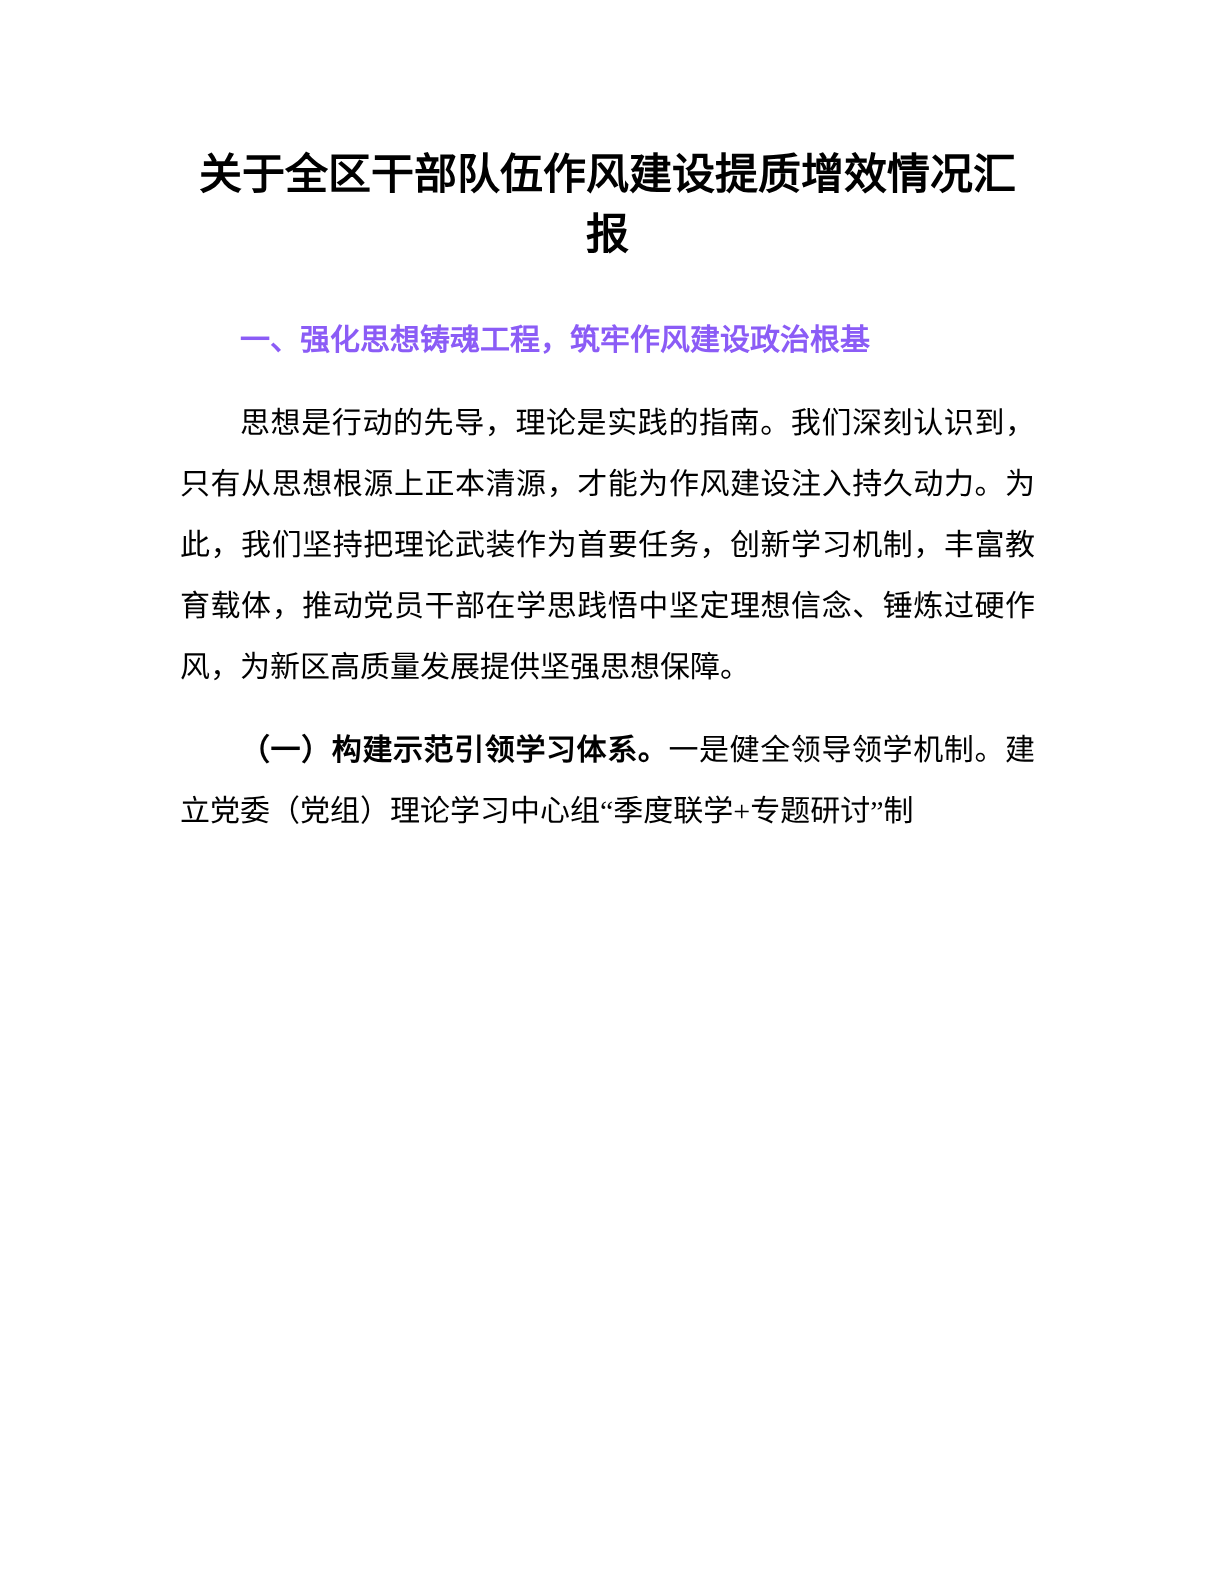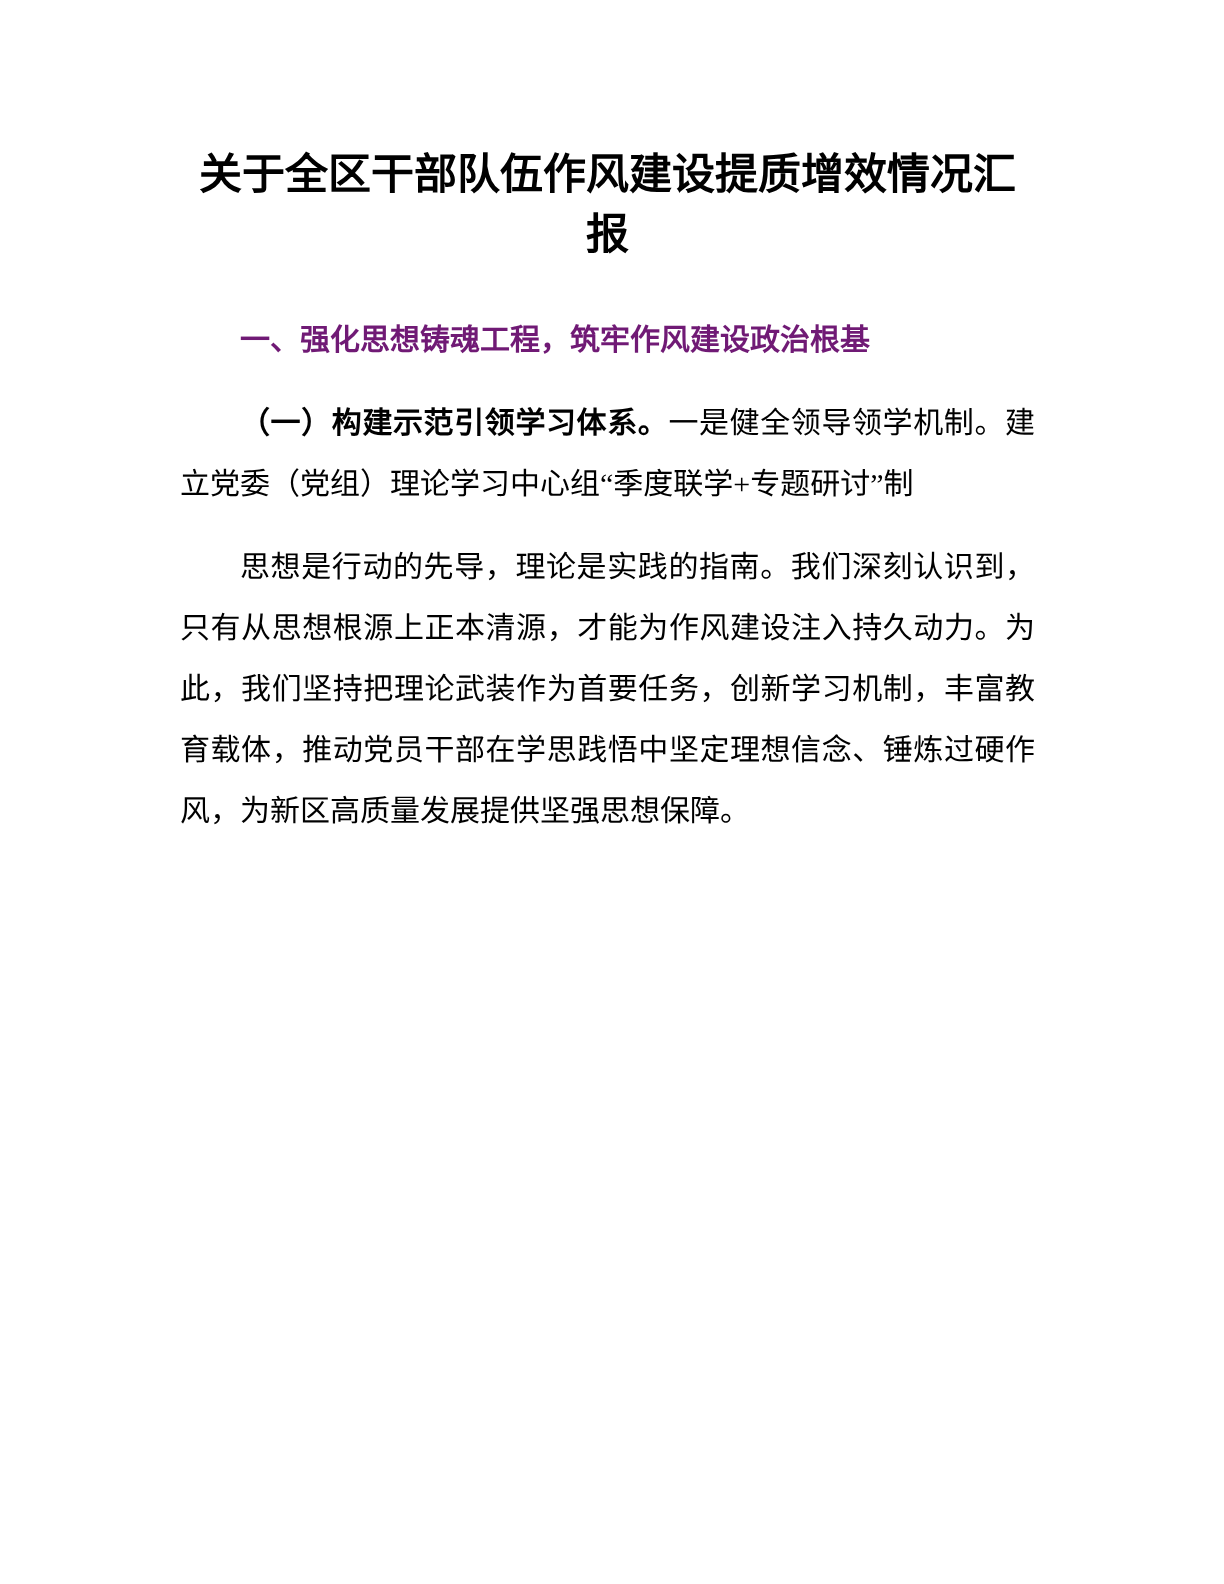--- a/index.html
+++ b/index.html
@@ -44,36 +44,36 @@
     margin-top: 122px;
   }
   h2.section-heading {
     margin: 44px 0 0 0;
     font-family: "Liberation Sans", "DejaVu Sans", sans-serif;
     font-weight: 700;
     font-size: 30px;
     line-height: 61px;
     text-indent: 2em;
     text-align: left;
-    color: #701a75;
+    color: #8b5cf6;
   }
   .lead-bold {
     font-family: "Liberation Sans", "DejaVu Sans", sans-serif;
     font-weight: 700;
   }
 </style>
 </head>
 <body>
 
 <div class="page">
   <div class="content">
 
     <h1 class="doc-title">关于全区干部队伍作风建设提质增效情况汇报</h1>
 
 
     <h2 class="section-heading">一、强化思想铸魂工程，筑牢作风建设政治根基</h2>
 
+    <p class="body-para">思想是行动的先导，理论是实践的指南。我们深刻认识到，只有从思想根源上正本清源，才能为作风建设注入持久动力。为此，我们坚持把理论武装作为首要任务，创新学习机制，丰富教育载体，推动党员干部在学思践悟中坚定理想信念、锤炼过硬作风，为新区高质量发展提供坚强思想保障。</p>
+
     <p class="body-para"><span class="lead-bold">（一）构建示范引领学习体系。</span><span>一是健全领导领学机制。建立党委（党组）理论学习中心组“季度联学+专题研讨”制</span></p>
-
-    <p class="body-para">思想是行动的先导，理论是实践的指南。我们深刻认识到，只有从思想根源上正本清源，才能为作风建设注入持久动力。为此，我们坚持把理论武装作为首要任务，创新学习机制，丰富教育载体，推动党员干部在学思践悟中坚定理想信念、锤炼过硬作风，为新区高质量发展提供坚强思想保障。</p>
 
   </div>
 </div>
 
 </body></html>

